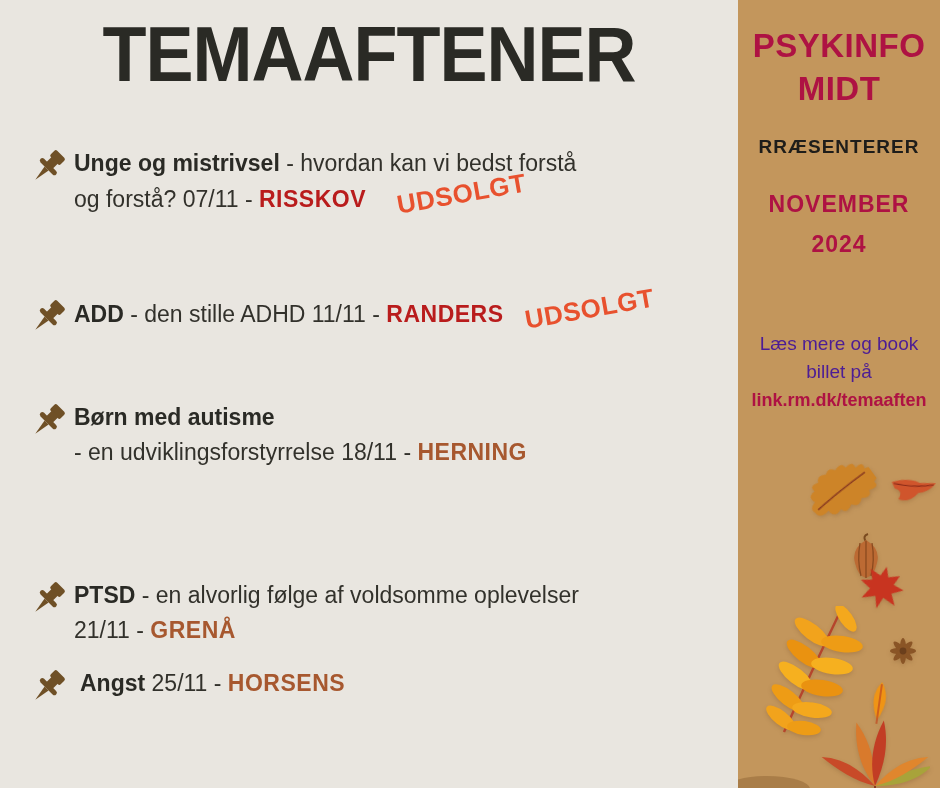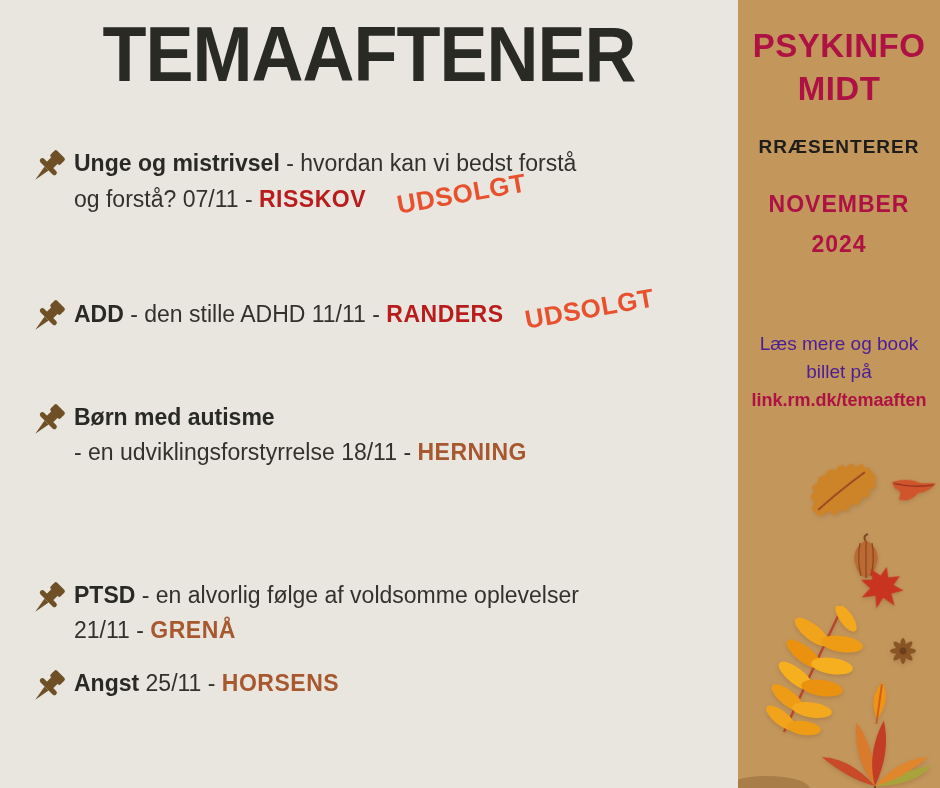--- a/index.html
+++ b/index.html
@@ -119,21 +119,21 @@
               <polygon points="20,38 17.2,22 22.8,22"></polygon>
         </g>
           </svg>
       </span>
       <div class="etext">
         <div><span class="b">PTSD</span><span> - en alvorlig følge af voldsomme oplevelser</span></div>
         <div><span>21/11 - </span><span class="loc loc-terra">GRENÅ</span></div>
       </div>
     </div>
 
-    <div class="event" style="top:666px;">
+    <div class="event" style="top:666px;gap:6px;">
       <span class="pin">
         <svg width="40" height="40" viewBox="0 0 40 40">
             <g transform="rotate(45 20 20)" fill="#6f5026">
           <rect x="13" y="2" width="14" height="9" rx="2"></rect>
               <rect x="15.5" y="9" width="9" height="10"></rect>
           <rect x="9" y="17" width="22" height="5" rx="2.5"></rect>
               <polygon points="20,38 17.2,22 22.8,22"></polygon>
         </g>
           </svg>
       </span>

